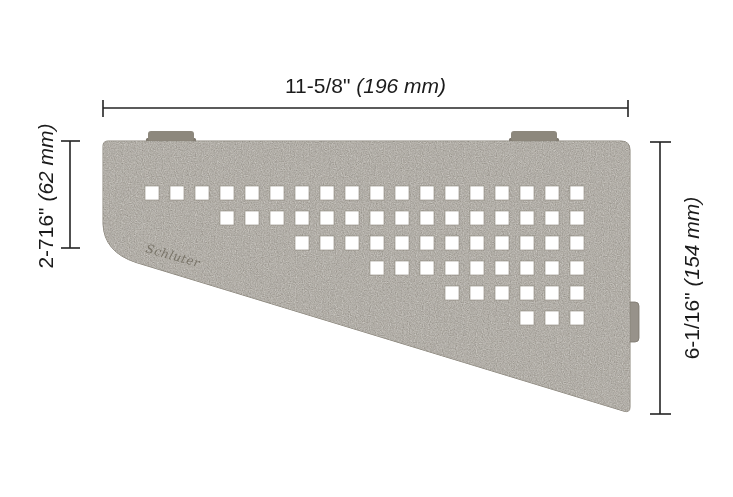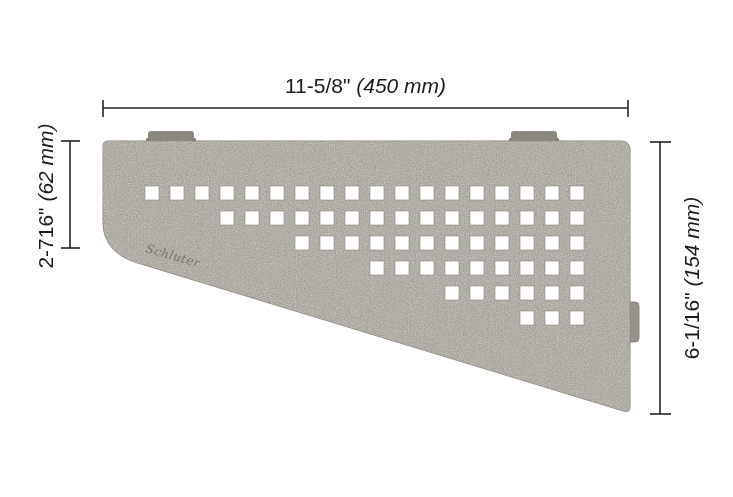--- a/index.html
+++ b/index.html
@@ -146,21 +146,21 @@
     </g>
     <g class="dim">
       <line x1="660" y1="142" x2="660" y2="414"></line>
       <line x1="650" y1="142" x2="671" y2="142"></line>
       <line x1="650" y1="414" x2="671" y2="414"></line>
     </g>
   </svg>
 
   <div class="dim-label label-top">
     <span class="in">11-5/8"</span>
-    <span class="mm">(450 mm)</span>
+    <span class="mm">(196 mm)</span>
   </div>
   <div class="dim-label vert label-left">
     <span class="in">2-716"</span>
     <span class="mm">(62 mm)</span>
   </div>
   <div class="dim-label vert label-right">
     <span class="in">6-1/16"</span>
     <span class="mm">(154 mm)</span>
   </div>
 

